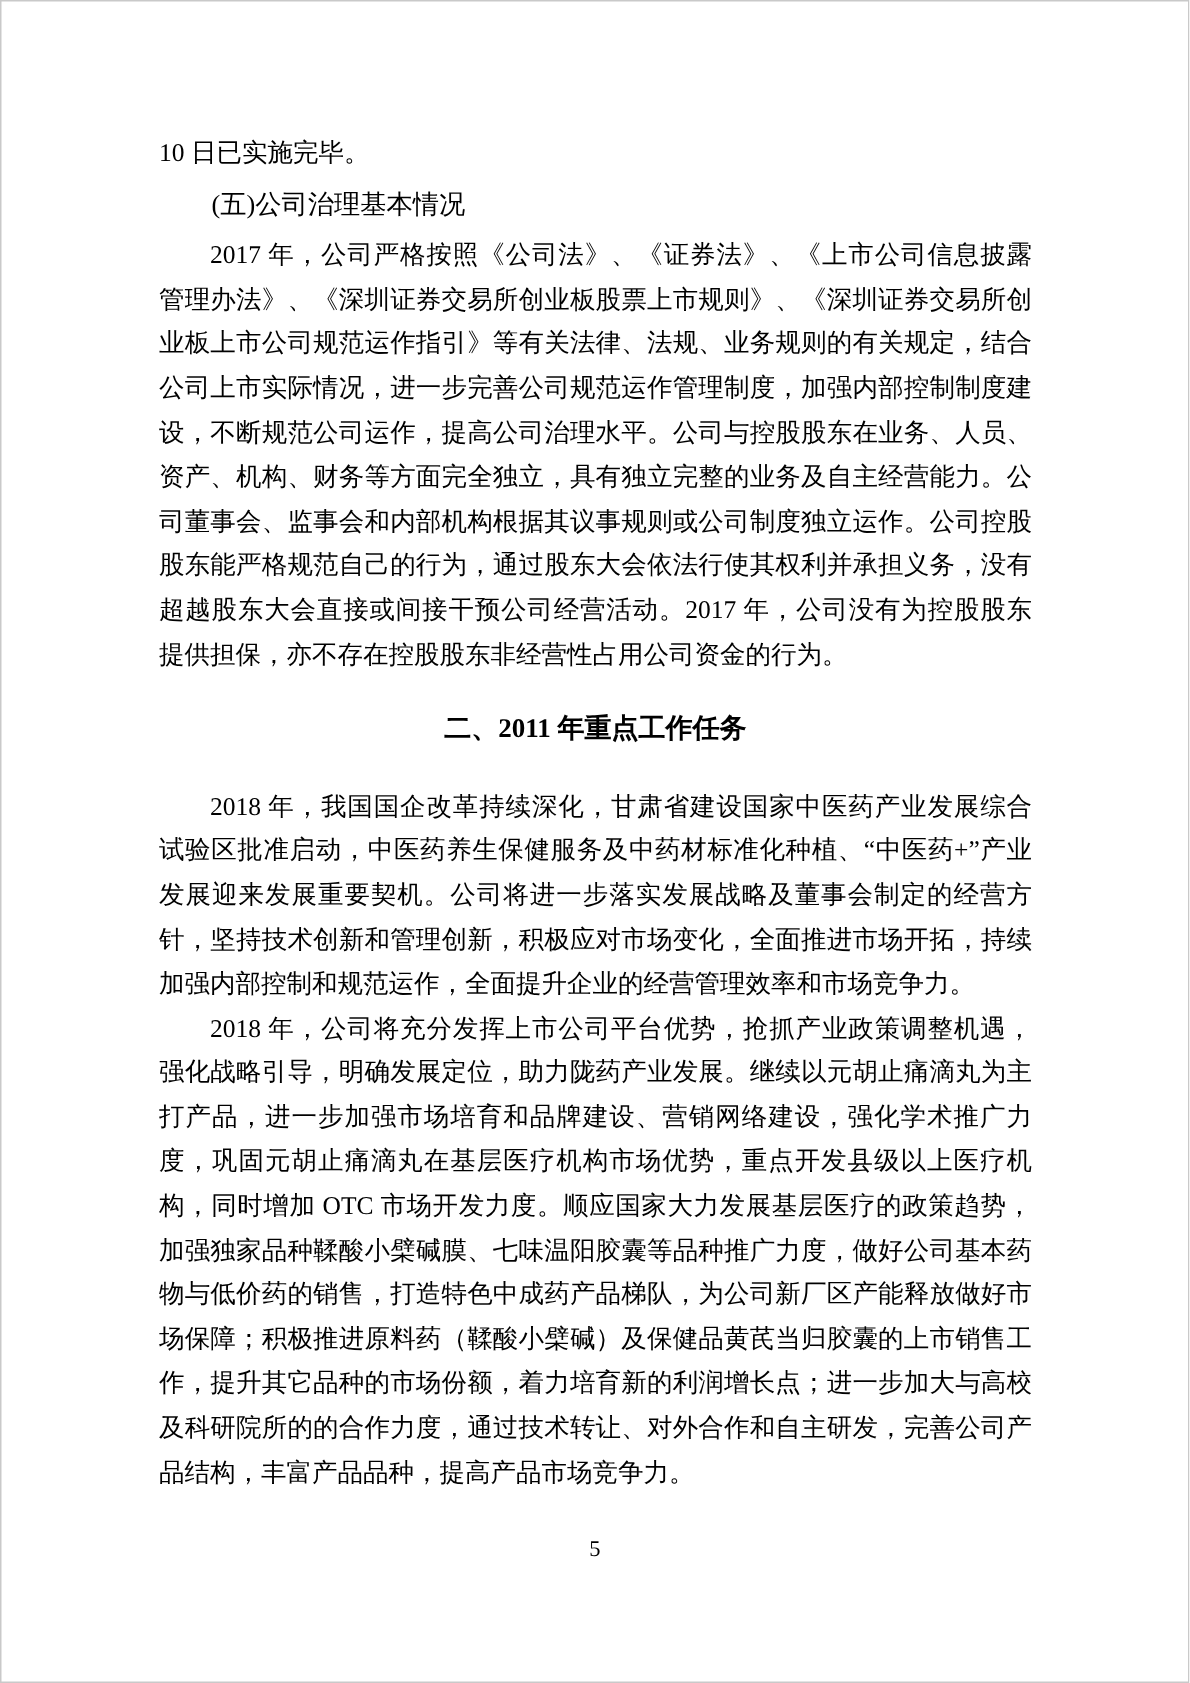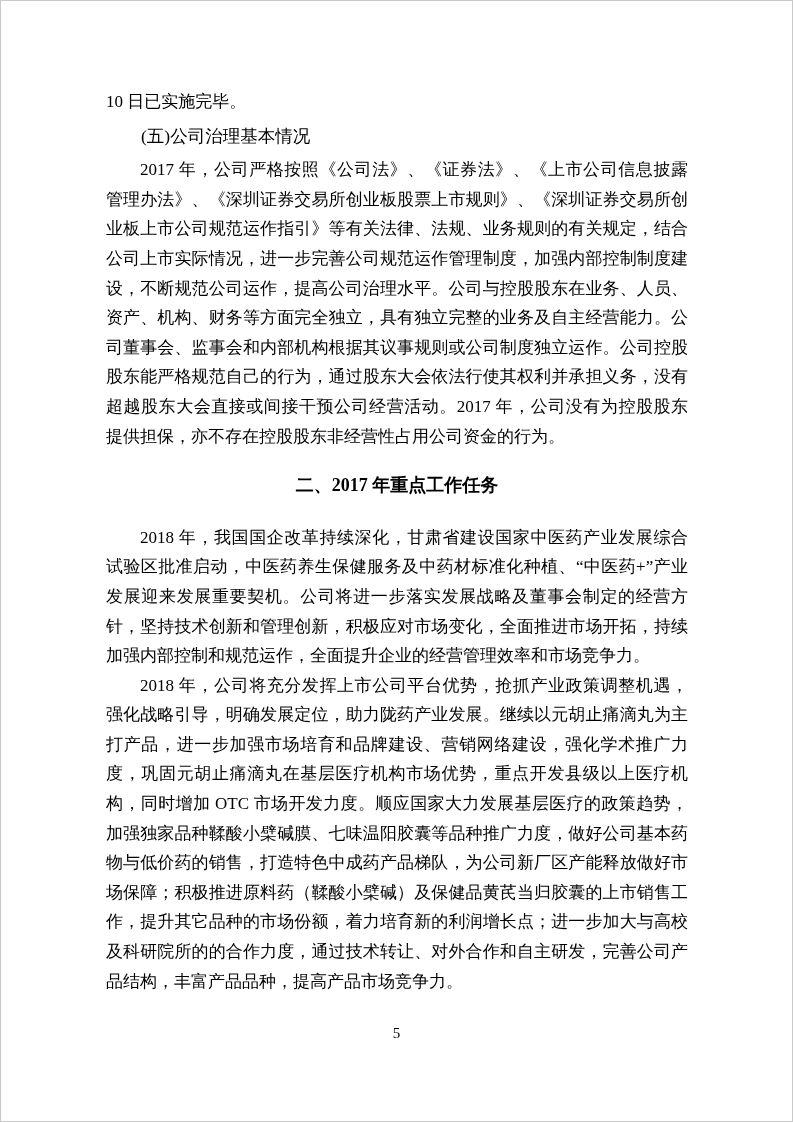--- a/index.html
+++ b/index.html
@@ -62,18 +62,18 @@
   }
 </style>
 </head>
 <body>
 
 <div class="page">
   <div class="content">
     <p class="continuation">10 日已实施完毕。</p>
     <div class="sub-heading">(五)公司治理基本情况</div>
     <p>2017 年，公司严格按照《公司法》、《证券法》、《上市公司信息披露管理办法》、《深圳证券交易所创业板股票上市规则》、《深圳证券交易所创业板上市公司规范运作指引》等有关法律、法规、业务规则的有关规定，结合公司上市实际情况，进一步完善公司规范运作管理制度，加强内部控制制度建设，不断规范公司运作，提高公司治理水平。公司与控股股东在业务、人员、资产、机构、财务等方面完全独立，具有独立完整的业务及自主经营能力。公司董事会、监事会和内部机构根据其议事规则或公司制度独立运作。公司控股股东能严格规范自己的行为，通过股东大会依法行使其权利并承担义务，没有超越股东大会直接或间接干预公司经营活动。2017 年，公司没有为控股股东提供担保，亦不存在控股股东非经营性占用公司资金的行为。</p>
-    <div class="center-heading">二、2017 年重点工作任务</div>
+    <div class="center-heading">二、2011 年重点工作任务</div>
     <p>2018 年，我国国企改革持续深化，甘肃省建设国家中医药产业发展综合试验区批准启动，中医药养生保健服务及中药材标准化种植、“中医药+”产业发展迎来发展重要契机。公司将进一步落实发展战略及董事会制定的经营方针，坚持技术创新和管理创新，积极应对市场变化，全面推进市场开拓，持续加强内部控制和规范运作，全面提升企业的经营管理效率和市场竞争力。</p>
     <p>2018 年，公司将充分发挥上市公司平台优势，抢抓产业政策调整机遇，强化战略引导，明确发展定位，助力陇药产业发展。继续以元胡止痛滴丸为主打产品，进一步加强市场培育和品牌建设、营销网络建设，强化学术推广力度，巩固元胡止痛滴丸在基层医疗机构市场优势，重点开发县级以上医疗机构，同时增加 OTC 市场开发力度。顺应国家大力发展基层医疗的政策趋势，加强独家品种鞣酸小檗碱膜、七味温阳胶囊等品种推广力度，做好公司基本药物与低价药的销售，打造特色中成药产品梯队，为公司新厂区产能释放做好市场保障；积极推进原料药（鞣酸小檗碱）及保健品黄芪当归胶囊的上市销售工作，提升其它品种的市场份额，着力培育新的利润增长点；进一步加大与高校及科研院所的的合作力度，通过技术转让、对外合作和自主研发，完善公司产品结构，丰富产品品种，提高产品市场竞争力。</p>
   </div>
   <div class="page-number">5</div>
 </div>
 
 </body></html>

